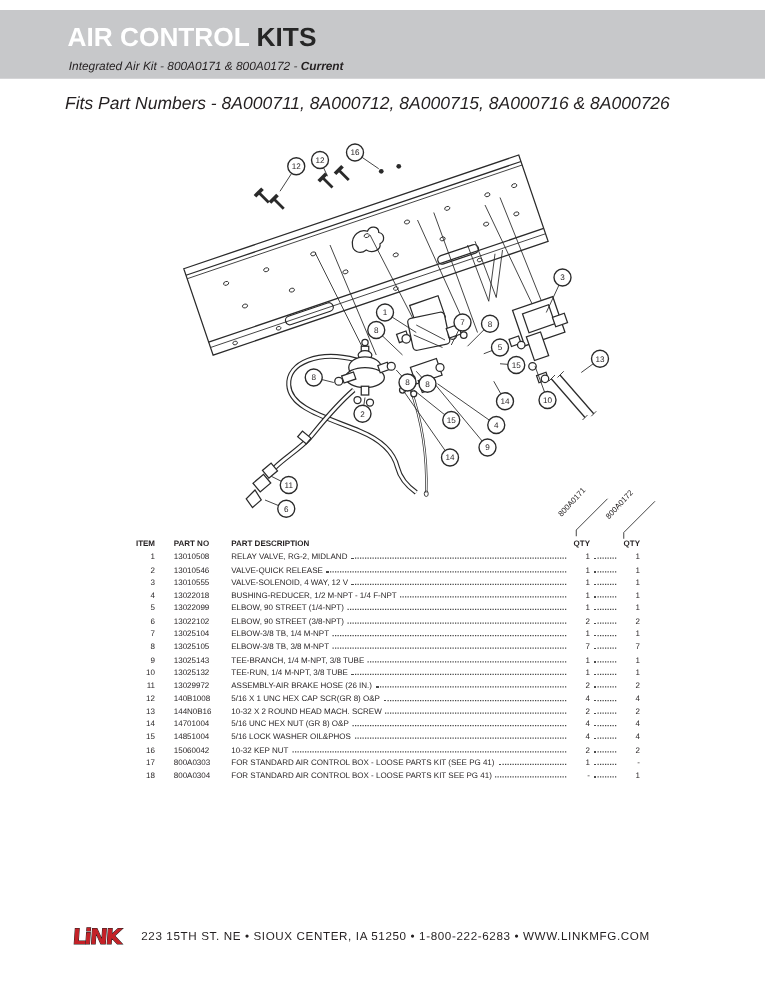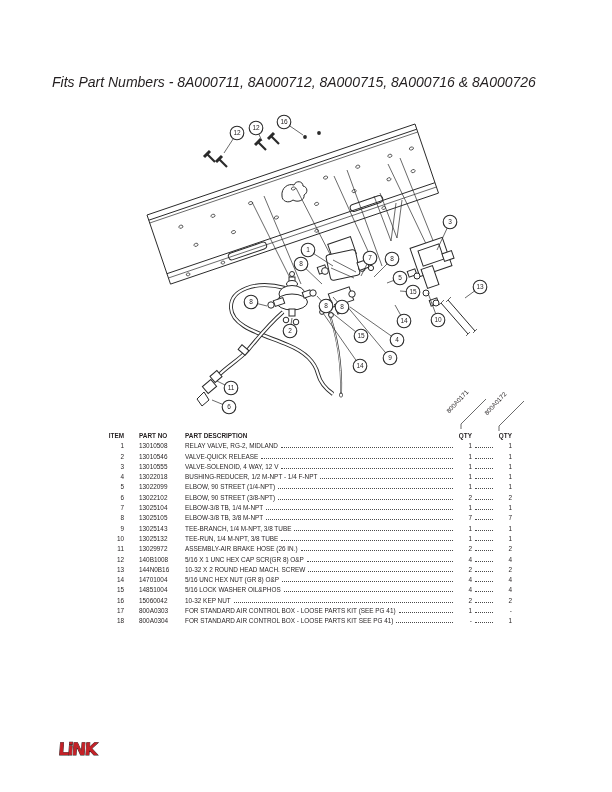--- a/index.html
+++ b/index.html
@@ -35,20 +35,29 @@
   .gap-h{flex:0 0 24px;}
   
   .footer{position:absolute;left:58px;top:738px;height:22px;display:flex;align-items:center;}
   .addr{margin-left:11px;font-size:9.3px;letter-spacing:0.5px;color:#231f20;}
 </style>
 </head>
 <body>
 
 <div class="page">
 
+  <header class="banner">
+    <div class="title">
+      <span class="t1">AIR CONTROL</span>
+      <span class="t2">KITS</span>
+    </div>
+    <div class="subtitle">
+      <span>Integrated Air Kit - 800A0171 &amp; 800A0172 - </span><b>Current</b>
+    </div>
+  </header>
 
   <div class="fits">Fits Part Numbers - 8A000711, 8A000712, 8A000715, 8A000716 &amp; 8A000726</div>
 
   <svg class="diagram" viewBox="0 0 612 792" aria-hidden="true">
 
     <g>
       <polygon class="wfill" points="147,215 415,124 438.5,193.1 170.5,284.1"></polygon>
       <line class="ln" x1="148.8" y1="220.2" x2="416.8" y2="129.2"></line>
       <line class="thin" x1="149.7" y1="223.0" x2="417.7" y2="132.0"></line>
       <line class="ln" x1="166.9" y1="273.7" x2="434.9" y2="182.7"></line>
@@ -482,15 +491,16 @@
           <span class="dots dots-fixed"></span>
           <span class="c-qty">1</span>
         </div>
       </div>
   </section>
 
   <footer class="footer">
     <svg width="44" height="20" viewBox="0 0 44 20">
       <text x="1" y="16" font-family="'DejaVu Sans',sans-serif" font-size="17" font-weight="bold" fill="#c42127" stroke="#231f20" stroke-width="0.8" paint-order="stroke" letter-spacing="-1.5" transform="skewX(-4)">LiNK</text>
     </svg>
+    <span class="addr">223 15TH ST. NE • SIOUX CENTER, IA 51250 • 1-800-222-6283 • WWW.LINKMFG.COM</span>
   </footer>
 
 </div>
 
 </body></html>

